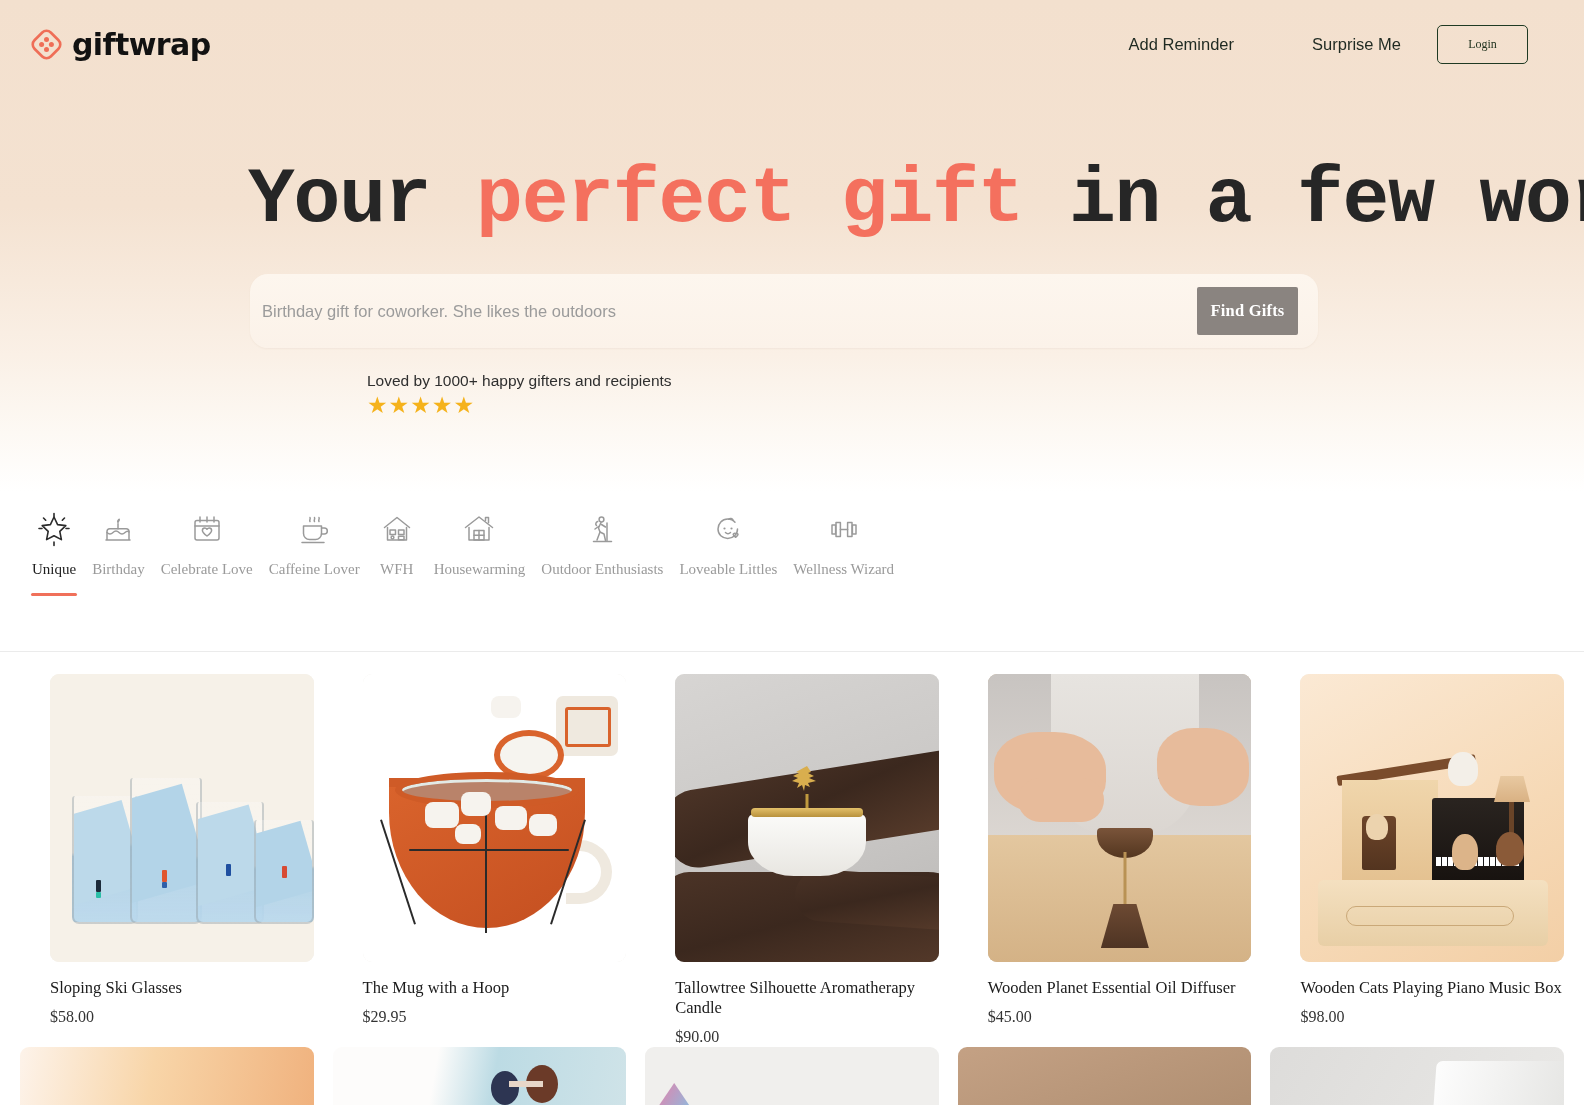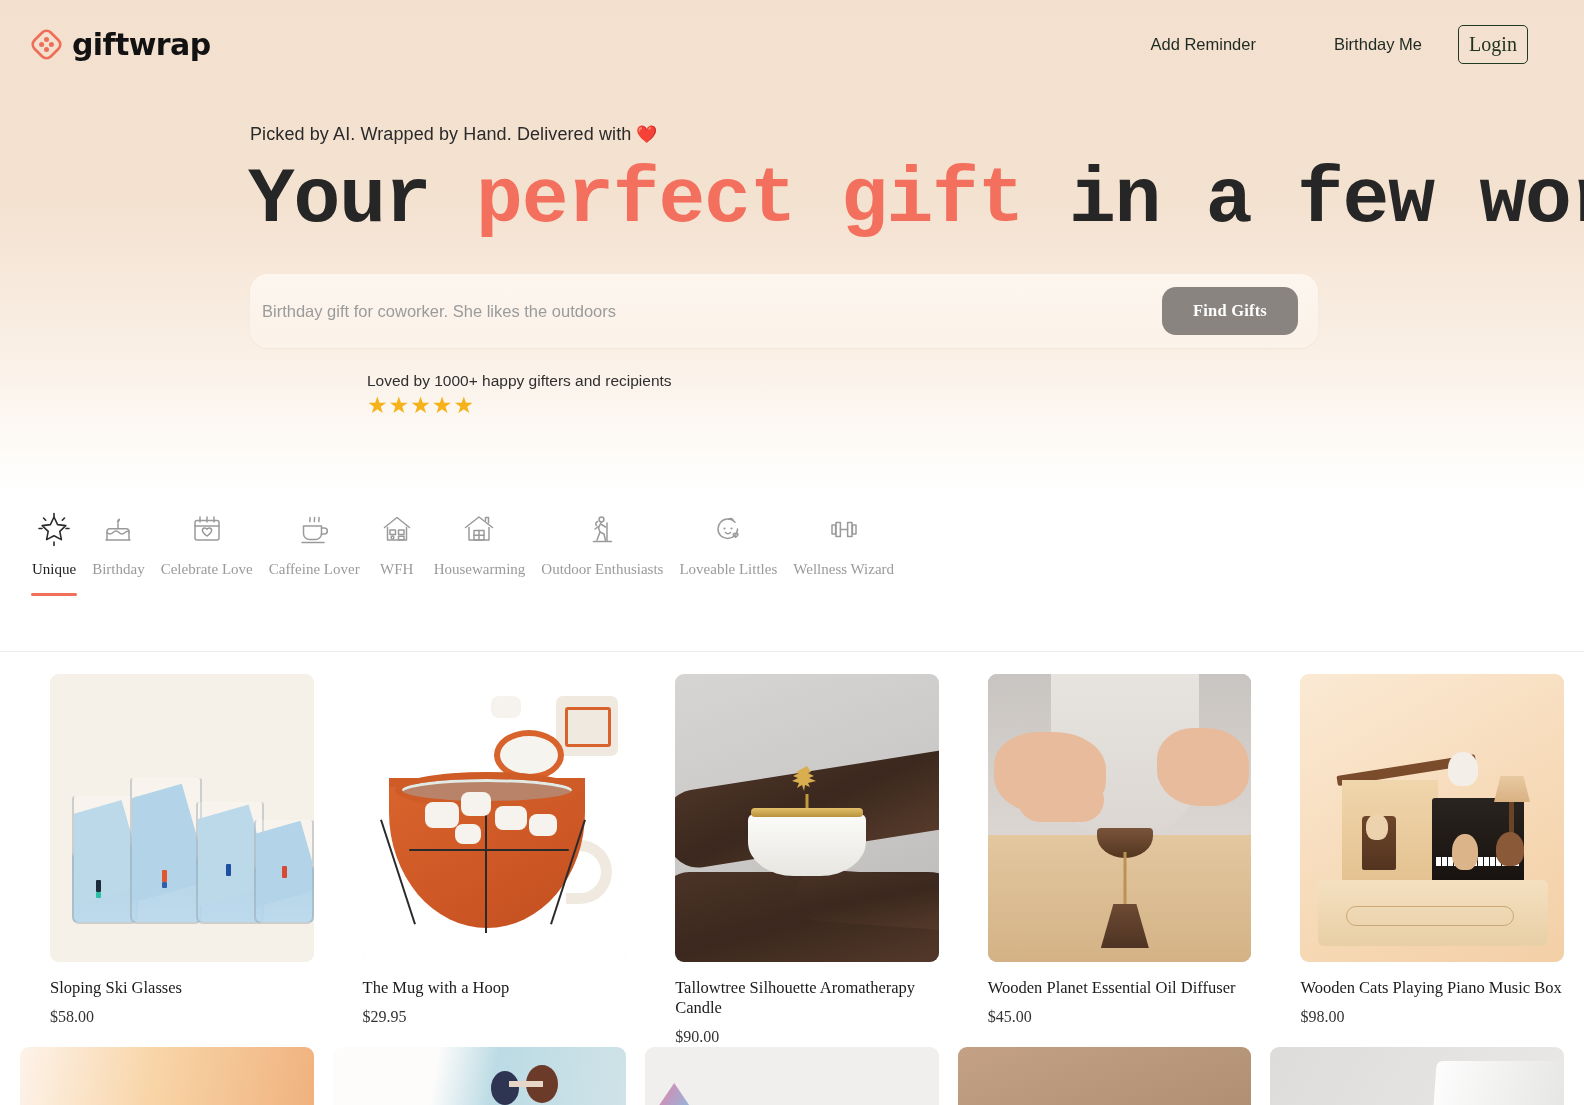--- a/index.html
+++ b/index.html
@@ -29,22 +29,22 @@
     font-size:30px; font-weight:700; letter-spacing:-0.6px; color:#121212;
     font-family:"DejaVu Sans", sans-serif;
   }
   .nav { margin-left:auto; display:flex; align-items:center; }
   .nav-link {
     font-size:16.5px; color:#1f2a22; margin-right:78px;
     cursor:pointer; white-space:nowrap;
   }
   .nav-link.second { margin-right:36px; }
   .login-btn {
-    width:70px; height:39px; border:1.6px solid #1f3a23; border-radius:5px;
-    background:transparent; color:#21331f; font-size:20px;
+    width:91px; height:39px; border:1.6px solid #1f3a23; border-radius:5px;
+    background:transparent; color:#21331f; font-size:12px;
     font-family:"Liberation Serif", serif;
     display:flex; align-items:center; justify-content:center;
     margin-right:56px; cursor:pointer;
   }
 
   
   .kicker {
     position:absolute; left:250px; top:124px;
     font-size:18px; color:#2a2a2a; letter-spacing:0.1px;
   }
@@ -66,22 +66,22 @@
     box-shadow:0 1px 2px rgba(140,110,80,0.07);
     display:flex; align-items:center;
   }
   .search-input {
     flex:1; border:none; outline:none; background:transparent;
     font-family:"Liberation Sans", sans-serif;
     font-size:16.5px; color:#6d6d6d; padding-left:12px; margin-left:0;
   }
   .search-input::placeholder { color:#9b9b9b; }
   .find-btn {
-    width:136px; height:48px; margin-right:20px;
-    background:#8a8480; color:#ffffff; border:none; border-radius:14px;
+    width:101px; height:48px; margin-right:20px;
+    background:#8a8480; color:#ffffff; border:none; border-radius:2px;
     font-family:"Liberation Serif", serif; font-size:16.5px; font-weight:700;
     letter-spacing:0.2px; cursor:pointer;
   }
 
   .social {
     position:absolute; left:367px; top:372px;
   }
   .social-text { font-size:15.5px; color:#2f2f2f; }
   .stars { margin-top:4px; font-size:23px; color:#f5b21b; letter-spacing:1px; line-height:22px; }
 
@@ -278,29 +278,25 @@
           <circle cx="21.4" cy="16.5" r="2.5" fill="#ef6e57"></circle>
           <circle cx="16.5" cy="21.4" r="2.5" fill="#ef6e57"></circle>
           <circle cx="11.6" cy="16.5" r="2.5" fill="#ef6e57"></circle>
         </svg>
       </span>
       <span class="brand-name">giftwrap</span>
     </div>
 
     <div class="nav">
       <span class="nav-link">Add Reminder</span>
-      <span class="nav-link second">Birthday Me</span>
+      <span class="nav-link second">Surprise Me</span>
       <button class="login-btn">Login</button>
     </div>
   </div>
 
-  <div class="kicker">
-    <span>Picked by AI. Wrapped by Hand. Delivered with</span>
-    <span class="heart">❤️</span>
-  </div>
 
   <h1 class="headline">
     <span>Your </span><span class="accent">perfect gift</span><span> in a few words</span>
   </h1>
 
   <div class="searchbar">
     <input class="search-input" type="text" placeholder="Birthday gift for coworker. She likes the outdoors" style="">
     <button class="find-btn">Find Gifts</button>
   </div>
 

